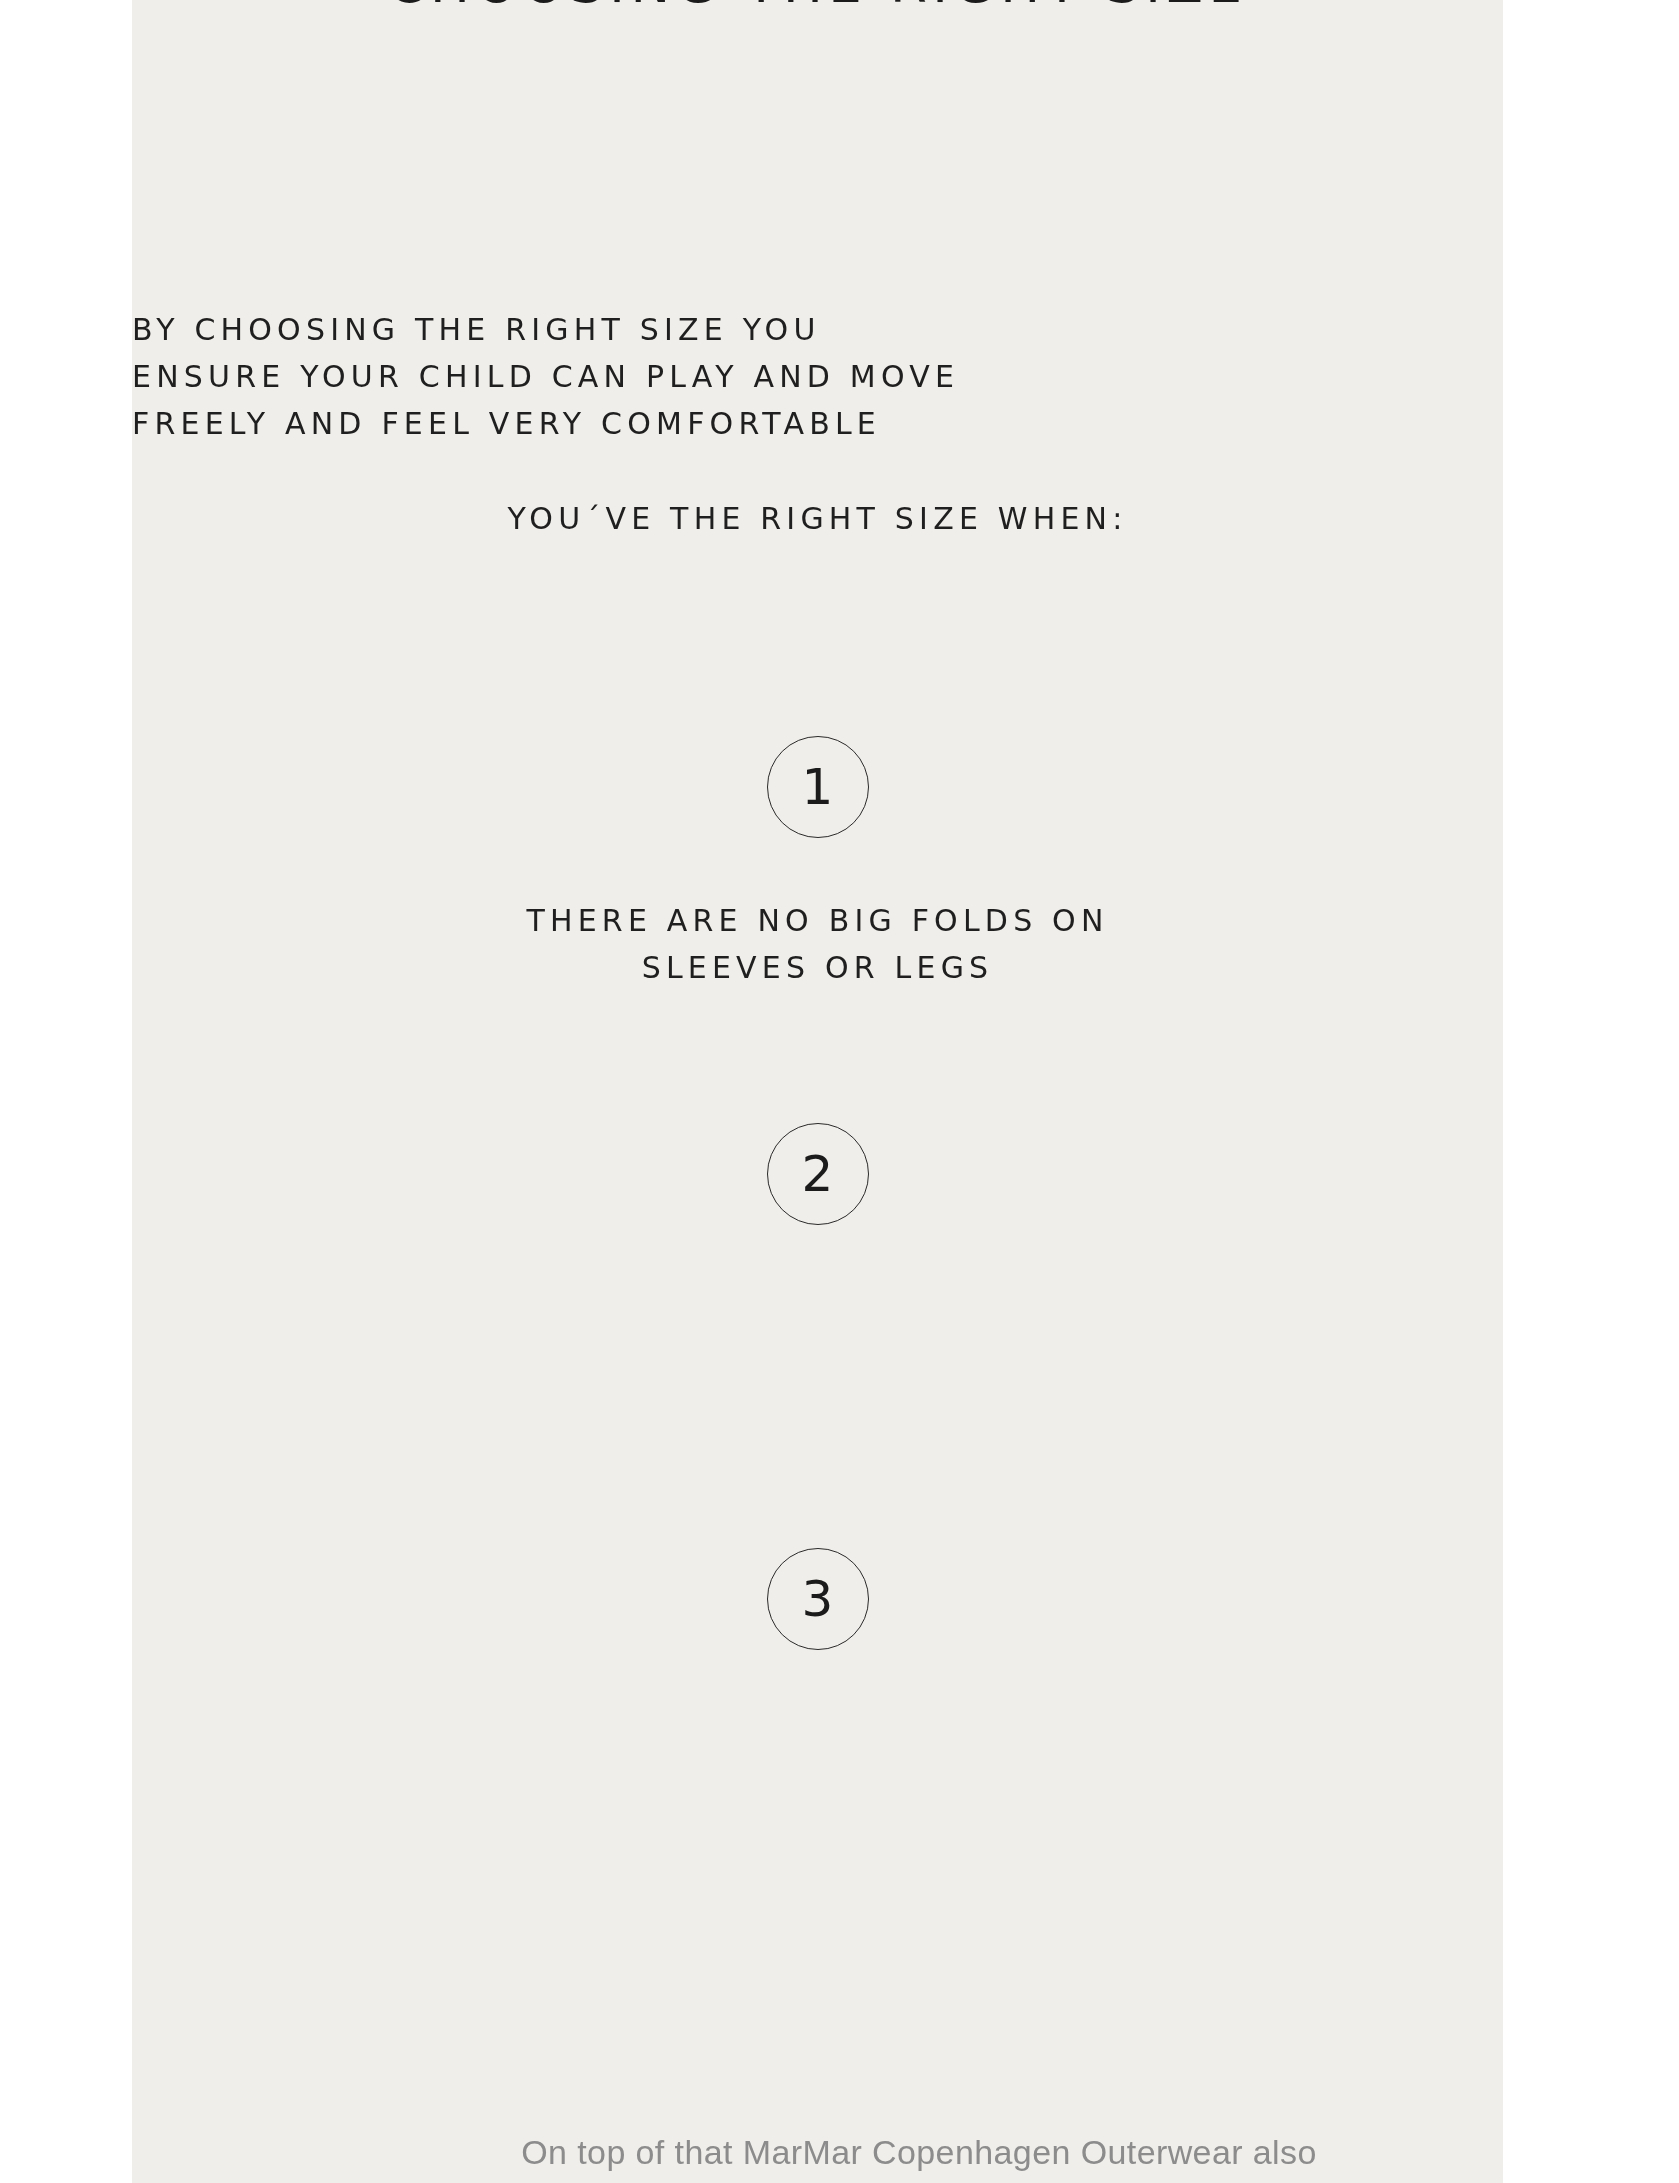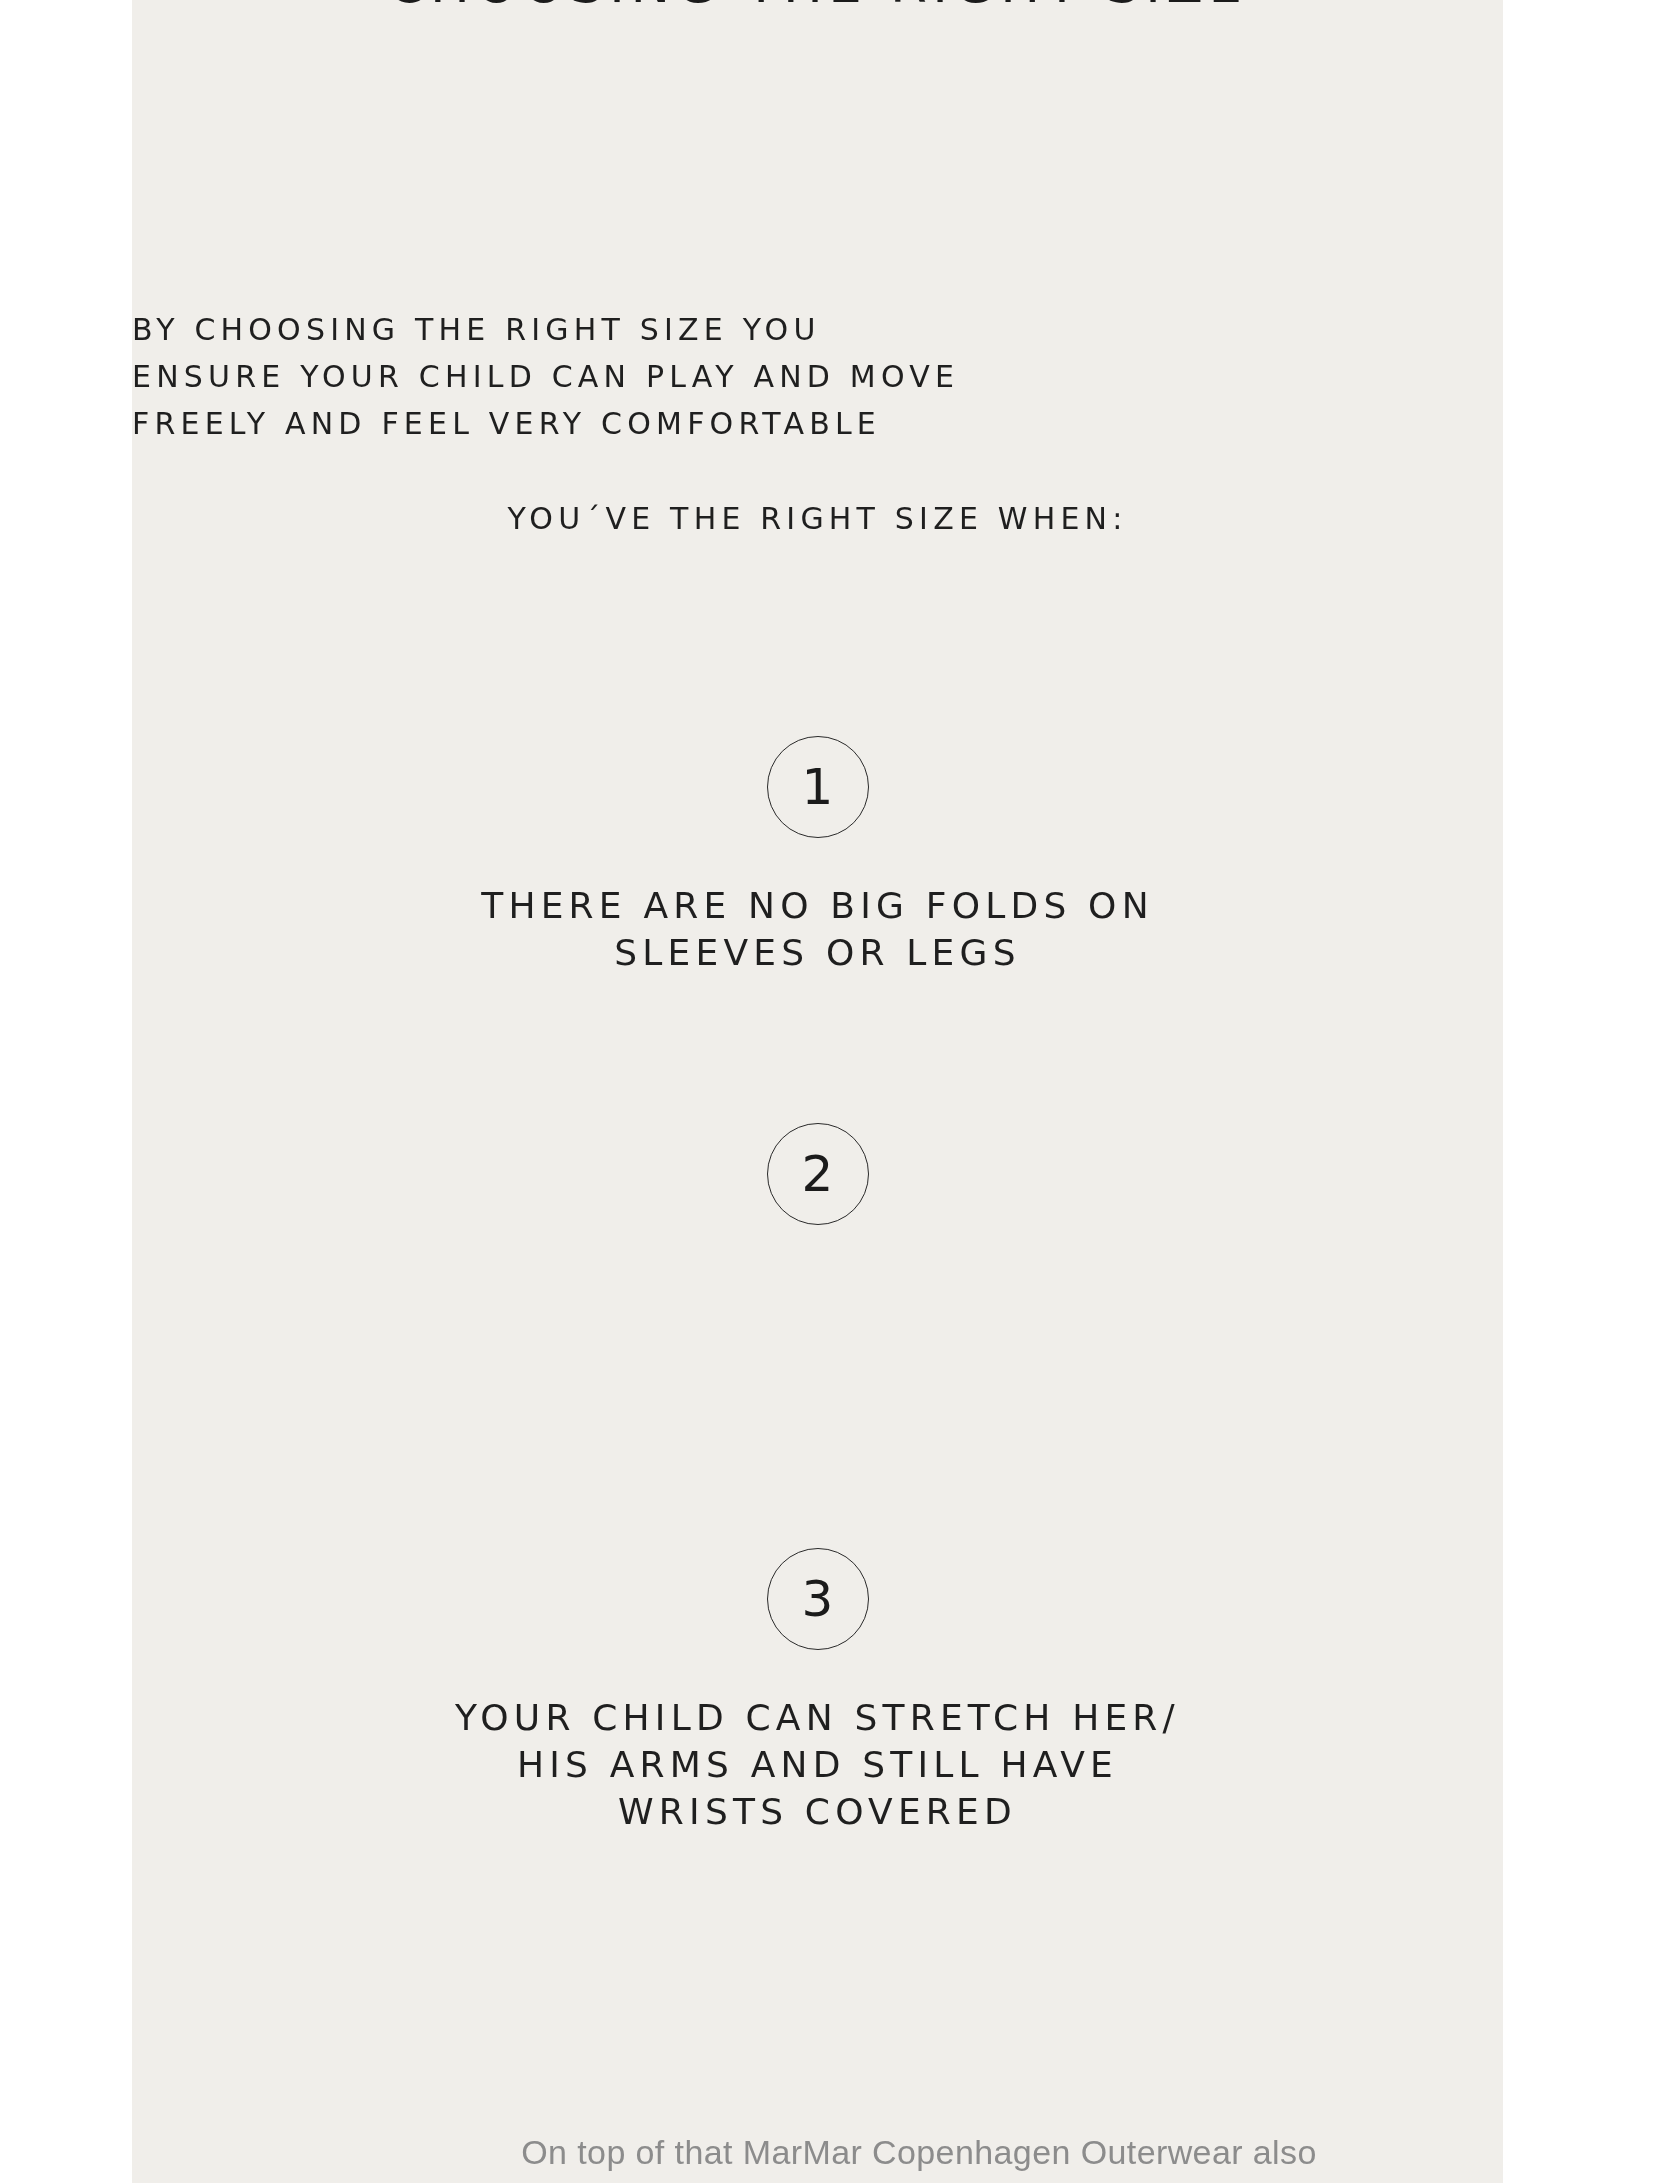--- a/index.html
+++ b/index.html
@@ -87,22 +87,22 @@
     align-items: center;
     justify-content: center;
     font-size: 50px;
     line-height: 1;
     color: #1b1b1b;
     box-sizing: border-box;
     background: transparent;
   }
 
   .step-text {
-    margin-top: 44px;
-    font-size: 36px;
+    margin-top: 59px;
+    font-size: 30px;
     line-height: 47px;
     letter-spacing: 5.2px;
     color: #1f1f1f;
     white-space: pre-line;
   }
 
   .footer {
     position: absolute;
     left: 0;
     top: 2128px;
@@ -136,23 +136,20 @@
       <div class="step-text">THERE ARE NO BIG FOLDS ON
 SLEEVES OR LEGS</div>
     </div>
 
     <div class="step" style="top: 1123px;">
       <div class="badge">2</div>
     </div>
 
     <div class="step" style="top: 1548px;">
       <div class="badge">3</div>
-      <div class="step-text">YOUR CHILD CAN STRETCH HER/
-HIS ARMS AND STILL HAVE
-WRISTS COVERED</div>
     </div>
 
   </div>
 
   <div class="footer">On top of that MarMar Copenhagen Outerwear also</div>
 
 </div>
 
 
 </body></html>

